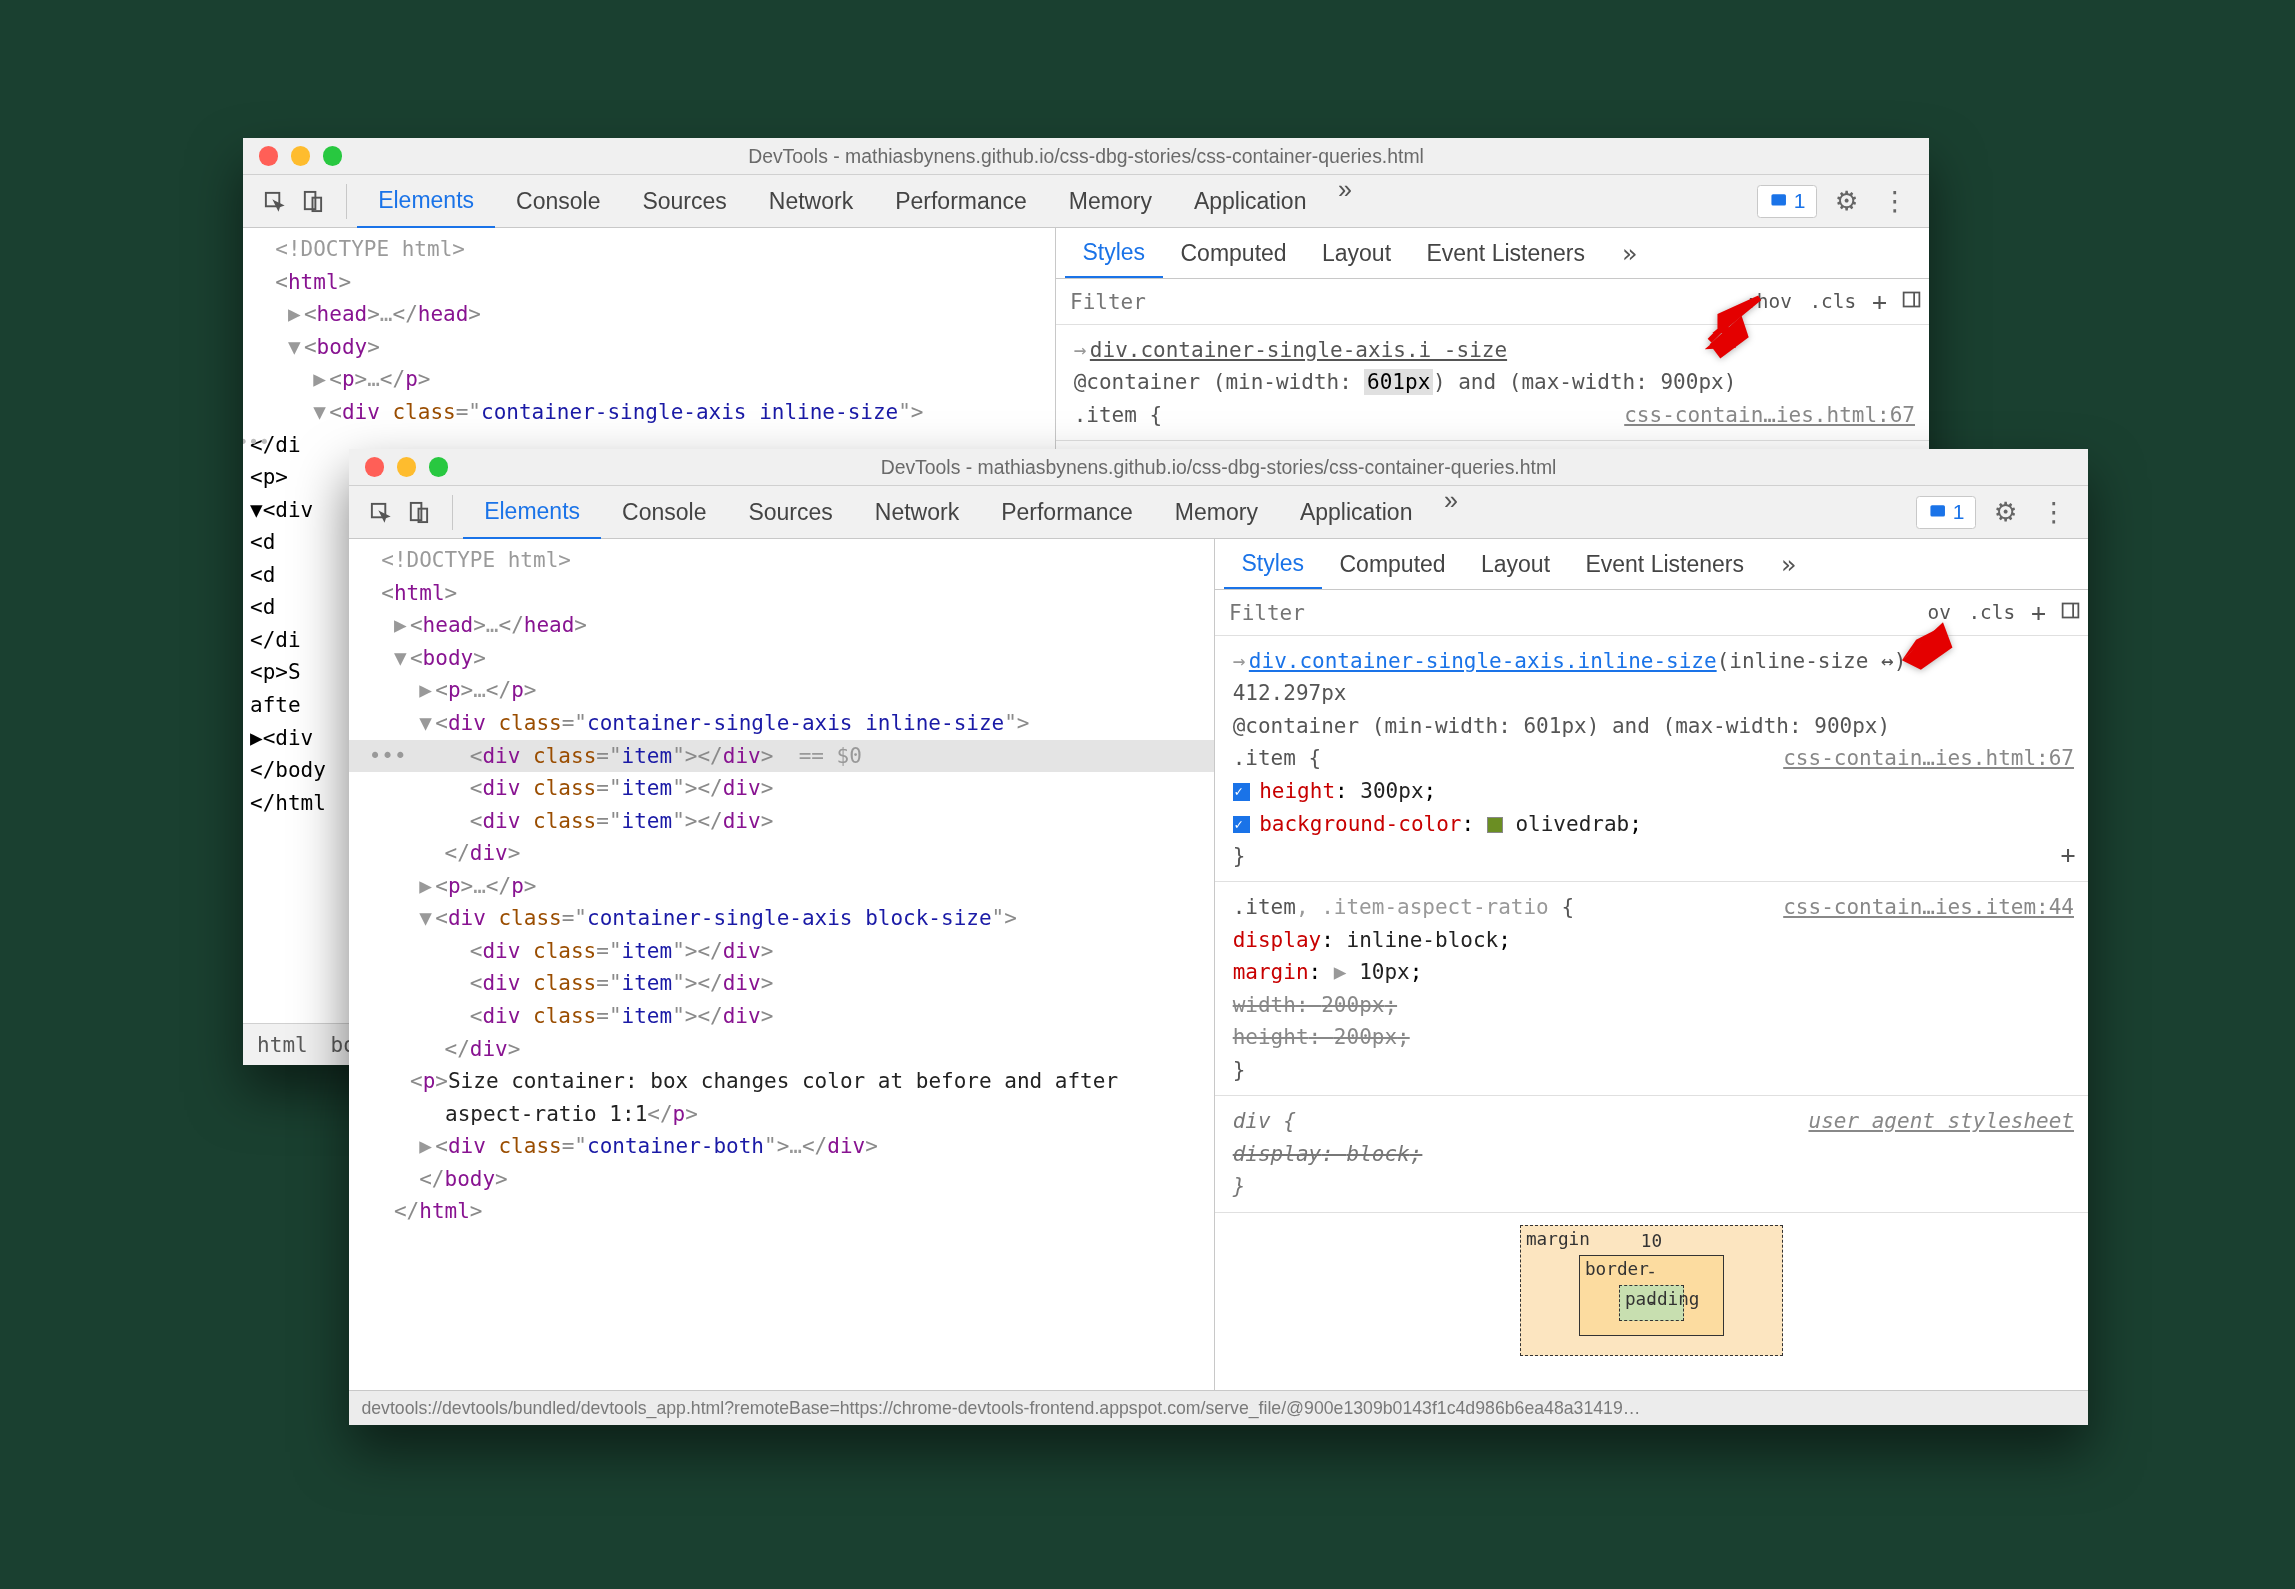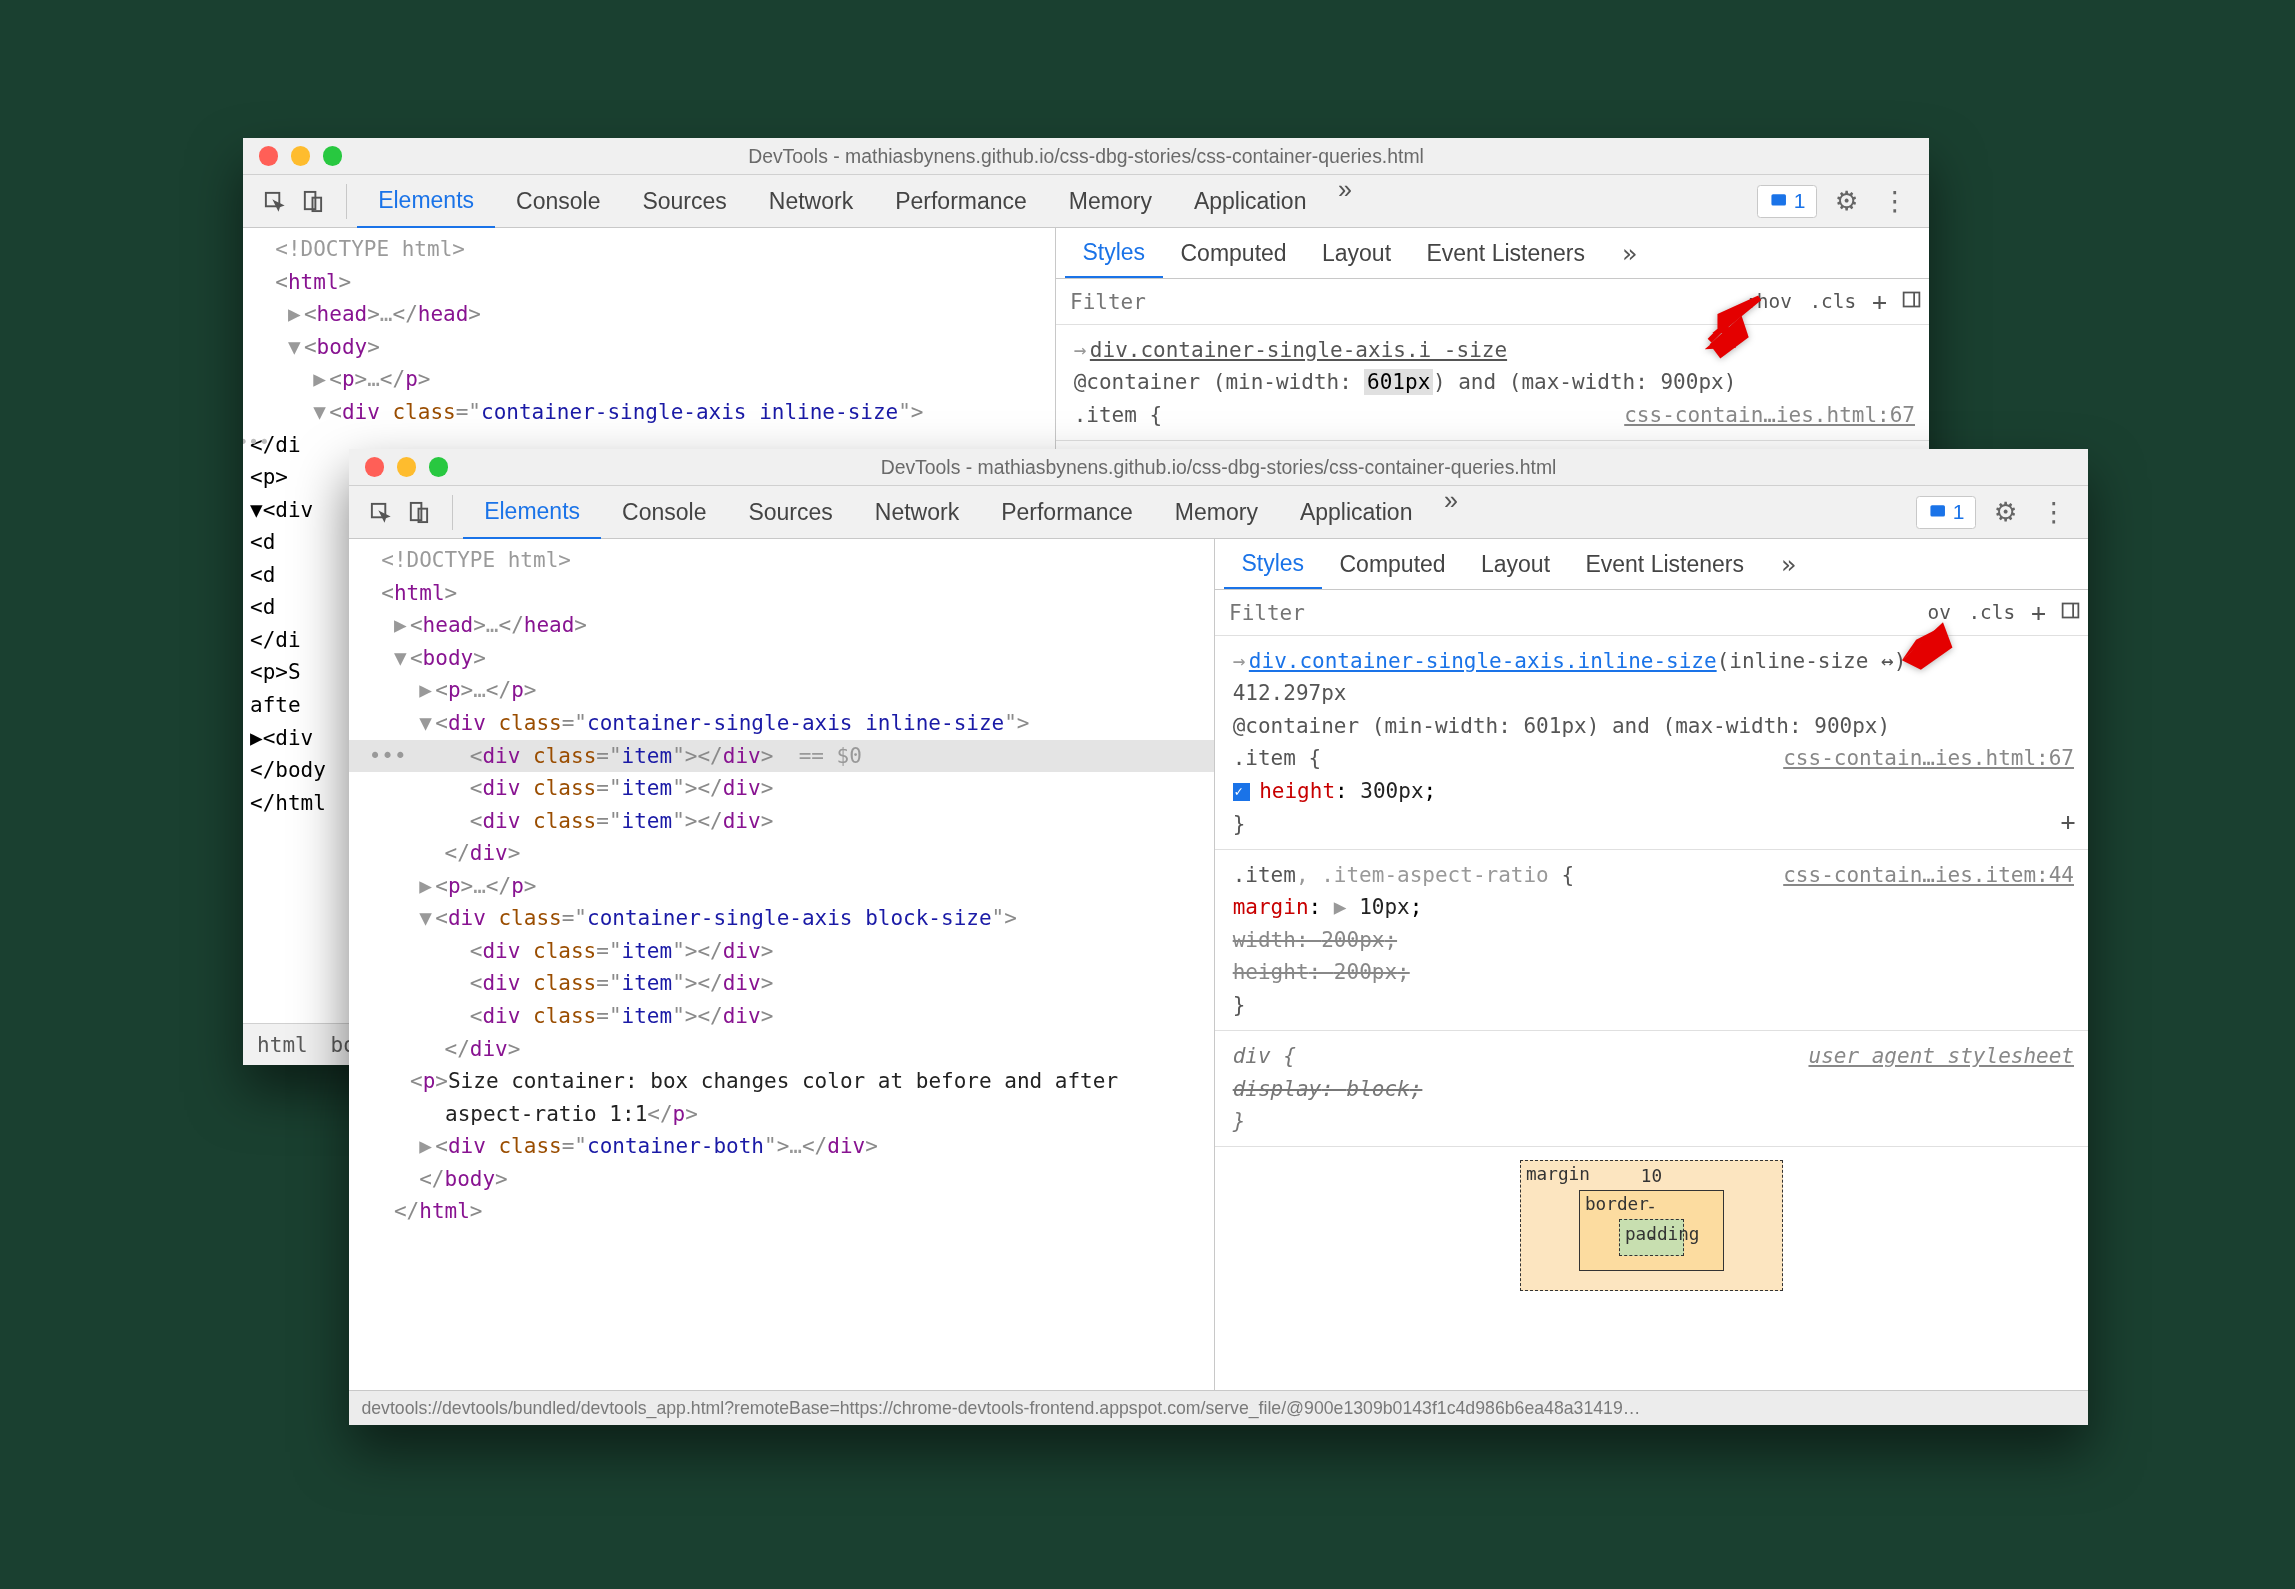--- a/index.html
+++ b/index.html
@@ -304,31 +304,33 @@
               <line x1="15" y1="4" x2="15" y2="20"></line>
             </svg></span>
       </div>
 
       <div class="rule" style="position:relative">
         <div><span class="selector-arrow">→</span><span class="container-link">div.container-single-axis.inline-size</span><span class="sel-text">(inline-size ↔)</span></div>
         <div><span class="sel-text">412.297px</span></div>
         <div><span class="sel-text">@container (min-width: 601px) and (max-width: 900px)</span></div>
         <div><span class="loc">css-contain…ies.html:67</span><span class="sel-text">.item {</span></div>
         <div>  <span class="cb"></span><span class="prop">height</span>:  <span class="valt">300px</span>;</div>
+        <div>  <span class="cb"></span><span class="prop">background-color</span>:  <span class="swatch" style="background:#6b8e23"></span> <span class="valt">olivedrab</span>;</div>
         <div><span class="sel-text">}</span><span class="plusfloat">+</span></div>
         <div class="arrow-overlay" style="right:115px; top:-39px;">
           <svg width="79" height="79" viewBox="0 0 100 100">
               <polygon points="10,80 62,32 74,64 34,92" fill="#e40000"></polygon>
               <polygon points="10,80 56,40 28,54" fill="#e40000"></polygon>
             </svg>
         </div>
       </div>
 
       <div class="rule">
         <div><span class="loc">css-contain…ies.item:44</span><span class="sel-text">.item</span><span class="tok-muted">, .item-aspect-ratio </span><span class="sel-text">{</span></div>
+        <div>    <span class="prop">display</span>: <span class="valt">inline-block</span>;</div>
         <div>    <span class="prop">margin</span>: <span class="tok-muted">▶ </span><span class="valt">10px</span>;</div>
         <div>    <span class="strike"><span>width</span>: <span>200px</span>;</span></div>
         <div>    <span class="strike"><span>height</span>: <span>200px</span>;</span></div>
         <div><span class="sel-text">}</span></div>
       </div>
 
       <div class="rule">
         <div><span class="loc ua">user agent stylesheet</span><span class="ua">div {</span></div>
         <div>    <span class="ua strike"><span>display</span>: <span>block</span>;</span></div>
         <div><span class="ua">}</span></div>

